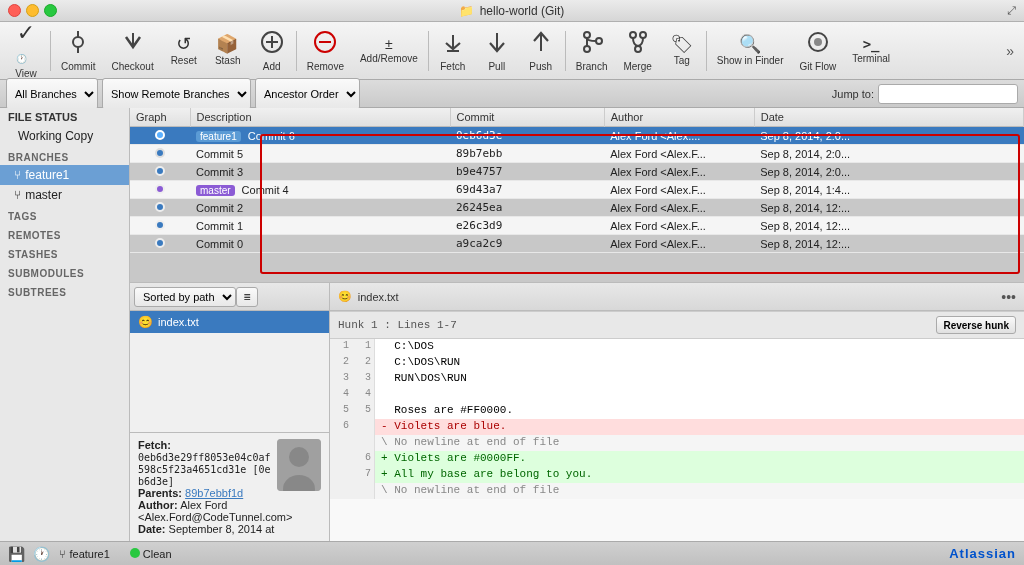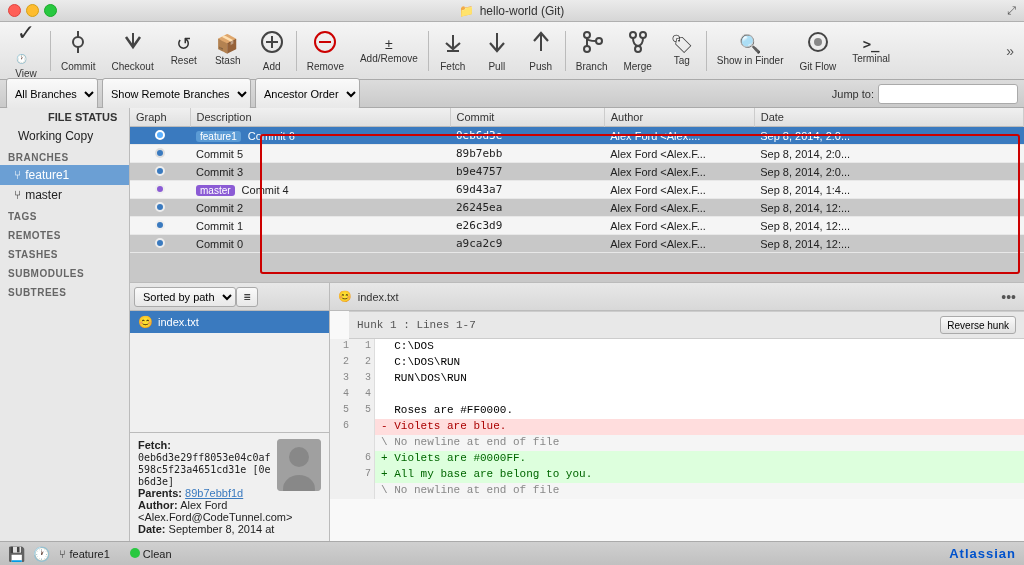--- a/index.html
+++ b/index.html
@@ -169,21 +169,20 @@
     .branch-icon { font-size: 12px; }
     .file-status-item {
       display: flex;
       align-items: center;
       padding: 3px 8px;
       cursor: pointer;
       font-size: 11px;
       font-weight: bold;
       color: #333;
       gap: 4px;
-      margin-left: 40px;
     }
 
     
     .content-area {
       flex: 1;
       display: flex;
       flex-direction: column;
       overflow: hidden;
     }
 
@@ -362,31 +361,31 @@
       font-size: 11px;
     }
     .hunk-header {
       display: flex;
       align-items: center;
       padding: 4px 8px;
       background: #e8e8e8;
       border-bottom: 1px solid #ccc;
       border-top: 1px solid #ccc;
       justify-content: space-between;
-      margin-left: 19px;
     }
     .hunk-label { color: #555; font-size: 11px; }
     .reverse-btn {
       height: 18px;
       background: linear-gradient(to bottom, #fafafa, #e0e0e0);
       border: 1px solid #aaa;
       border-radius: 3px;
       font-size: 10px;
       cursor: pointer;
       padding: 0 6px;
+      font-weight: bold;
     }
     .diff-line {
       display: flex;
       min-height: 16px;
     }
     .line-nums {
       display: flex;
       color: #888;
       font-size: 10px;
       background: #f0f0f0;

